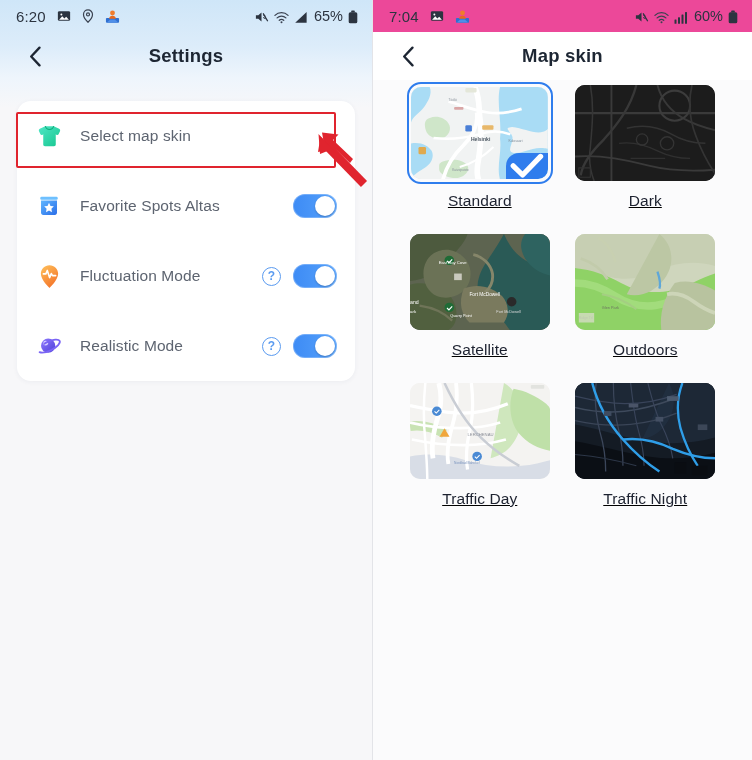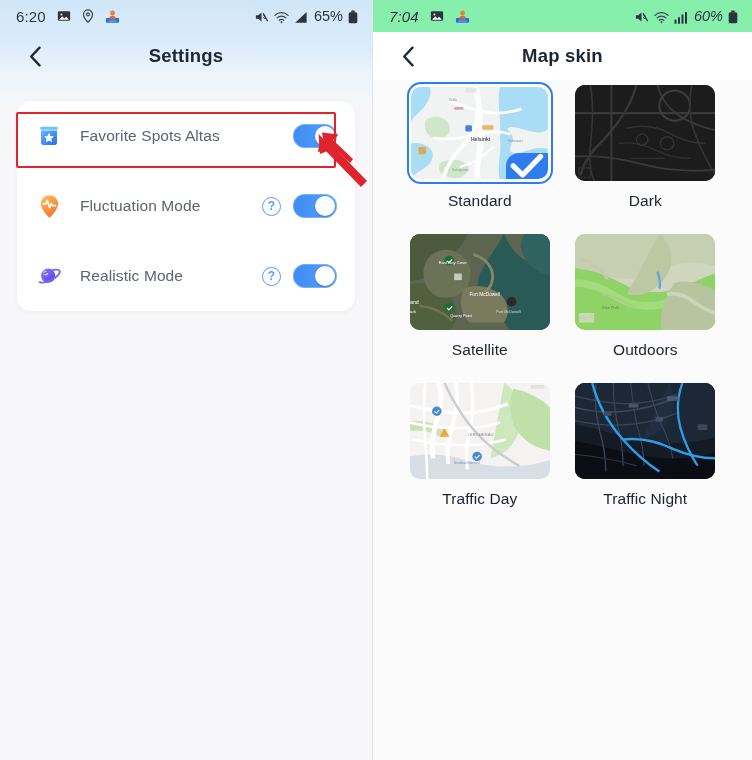--- a/index.html
+++ b/index.html
@@ -156,20 +156,21 @@
 
   
   .skin-grid {
     position: absolute;
     left: 0; right: 0; top: 82px;
     display: grid;
     grid-template-columns: 1fr 1fr;
     row-gap: 21px;
     padding: 0 24px;
     justify-items: center;
+    text-decoration: underline;
   }
   .skin-cell {
     width: 148px;
     display: flex; flex-direction: column; align-items: center;
     cursor: pointer;
   }
   .thumb-wrap {
     position: relative;
     width: 146px; height: 102px;
     border-radius: 13px;
@@ -274,20 +275,36 @@
       <div class="nav-back">
         <svg width="13" height="21" viewBox="0 0 13 21">
             <path d="M10.5 1.6L2.2 10.5l8.3 8.9" fill="none" stroke="#1d2633" stroke-width="2.3" stroke-linecap="round" stroke-linejoin="round"></path>
           </svg>
       </div>
       <div class="nav-title">Settings</div>
     </div>
 
     <div class="card">
 
+      <div class="row">
+        <span class="row-icon">
+          <svg width="27" height="26" viewBox="0 0 28 27">
+            <defs>
+                <linearGradient id="gT" x1="0" y1="0" x2="1" y2="1">
+                  <stop offset="0" stop-color="#4ee6c5"></stop>
+                  <stop offset="1" stop-color="#17c68f"></stop>
+                </linearGradient>
+              </defs>
+            <path d="M9.6 3.3L4 6.1c-1 .5-1.3 1.6-.9 2.5l1.5 3.2c.3.7 1.2 1 1.9.6l1-.6v10.6c0 1 .8 1.8 1.8 1.8h9.4c1 0 1.8-.8 1.8-1.8V11.8l1 .6c.7.4 1.6.1 1.9-.6l1.5-3.2c.4-.9.1-2-.9-2.5l-5.6-2.8z" fill="url(#gT)"></path>
+            <path d="M9.6 3.3c.6 2.1 2.3 3.4 4.4 3.4s3.8-1.3 4.4-3.4" fill="none" stroke="#0fae7c" stroke-width="1.1"></path>
+          </svg>
+        </span>
+        <span class="row-label">Select map skin</span>
+        <span class="chevron-right">›</span>
+      </div>
 
       <div class="row">
         <span class="row-icon">
           <svg width="26" height="26" viewBox="0 0 28 28">
             <defs>
                 <linearGradient id="gS" x1="0" y1="0" x2="1" y2="1">
                   <stop offset="0" stop-color="#5fb6ff"></stop>
                   <stop offset="1" stop-color="#2a6de8"></stop>
                 </linearGradient>
               </defs>
@@ -350,21 +367,21 @@
         <path d="M6 8 L26 27 L20.5 32.5 L37 34.5 L34 17.5 L29 23 L9 4 Z" fill="#e0242e" transform="translate(-1,-1) rotate(180 22 20)"></path>
         <path d="M18.5 22.5 L4.5 8.5 L2 24 L13 21.5 Z" fill="#e0242e"></path>
         <path d="M11 18 L48 56" stroke="#e0242e" stroke-width="8.5" stroke-linecap="butt"></path>
         <path d="M2.5 6 L20.5 25.5 L14 22 L4 26 Z" fill="#e0242e"></path>
       </svg>
     </div>
   </div>
 
   <div class="panel-right">
 
-    <div class="statusbar" style="background:#86efac;font-style:italic;">
+    <div class="statusbar" style="background:#ec4899;">
       <div class="sb-left">
         <span class="sb-time">7:04</span>
         <span class="ic">
           <svg width="14" height="14" viewBox="0 0 16 16">
               <rect x="1" y="2.5" width="14" height="11" rx="1.6" fill="#2c3440"></rect>
               <circle cx="5" cy="6.2" r="1.1" fill="#fff"></circle>
               <path d="M2.4 12.2l3.6-3.8 2.4 2.5 2.1-2 3.1 3.3z" fill="#fff"></path>
             </svg>
         </span>
         <span class="ic">

